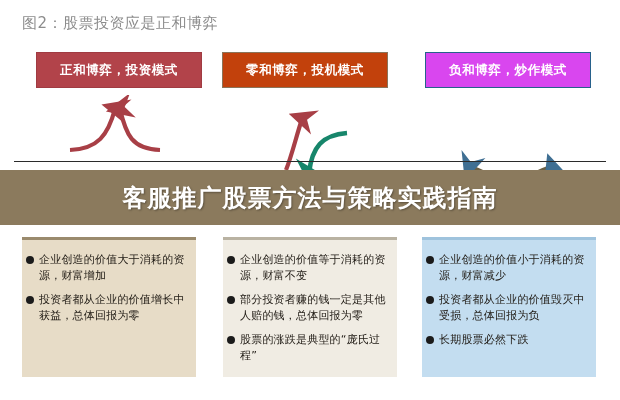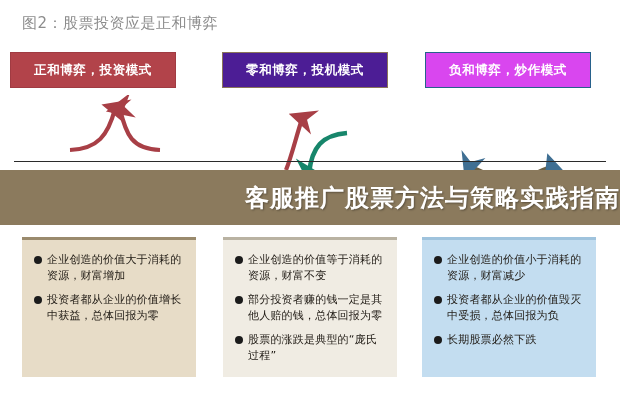--- a/index.html
+++ b/index.html
@@ -39,22 +39,22 @@
     display: flex;
     align-items: center;
     justify-content: center;
     color: #ffffff;
     font-size: 12.5px;
     font-weight: bold;
     letter-spacing: 0.6px;
     box-sizing: border-box;
     font-family: "DejaVu Sans", "Liberation Sans", sans-serif;
   }
-  .mode-bar.red   { left: 10px;  width: 166px; background: #b2434a; border: 1px solid #a03b42; }
-  .mode-bar.brown { left: 222px; width: 166px; background: #4c1d95; border: 1px solid #8a7459; }
+  .mode-bar.red   { left: 36px;  width: 166px; background: #b2434a; border: 1px solid #a03b42; }
+  .mode-bar.brown { left: 222px; width: 166px; background: #c2410c; border: 1px solid #8a7459; }
   .mode-bar.blue  { left: 425px; width: 166px; background: #d946ef; border: 1px solid #27618b; }
 
   
   .arrows-svg {
     position: absolute;
     left: 0;
     top: 95px;
     width: 620px;
     height: 105px;
   }
@@ -68,21 +68,21 @@
     height: 1px;
     background: #2b2b2b;
   }
 
   
   .detail-box {
     position: absolute;
     top: 237px;
     height: 140px;
     box-sizing: border-box;
-    padding: 12px 10px 8px 12px;
+    padding: 12px 10px 8px 4px;
     border-top: 3px solid rgba(0,0,0,0.18);
   }
   .detail-box.b1 { left: 22px;  width: 174px; background: #e7dcc7; border-top-color: #9a8a6d; }
   .detail-box.b2 { left: 223px; width: 174px; background: #f0ece3; border-top-color: #b9b2a2; }
   .detail-box.b3 { left: 422px; width: 174px; background: #c3ddf0; border-top-color: #9fc3dd; }
 
   .bullet-row {
     display: flex;
     align-items: flex-start;
     margin-bottom: 9px;
@@ -107,21 +107,21 @@
   
   .overlay-banner {
     position: absolute;
     left: 0;
     top: 170px;
     width: 620px;
     height: 55px;
     background: #8b7a5d;
     display: flex;
     align-items: center;
-    justify-content: flex-end;
+    justify-content: center;
   }
   .overlay-title {
     color: #ffffff;
     font-size: 24px;
     font-weight: bold;
     letter-spacing: 1px;
     text-shadow: 1px 1px 2px rgba(0,0,0,0.35);
     font-family: "DejaVu Sans", "Liberation Sans", sans-serif;
     white-space: nowrap;
   }

